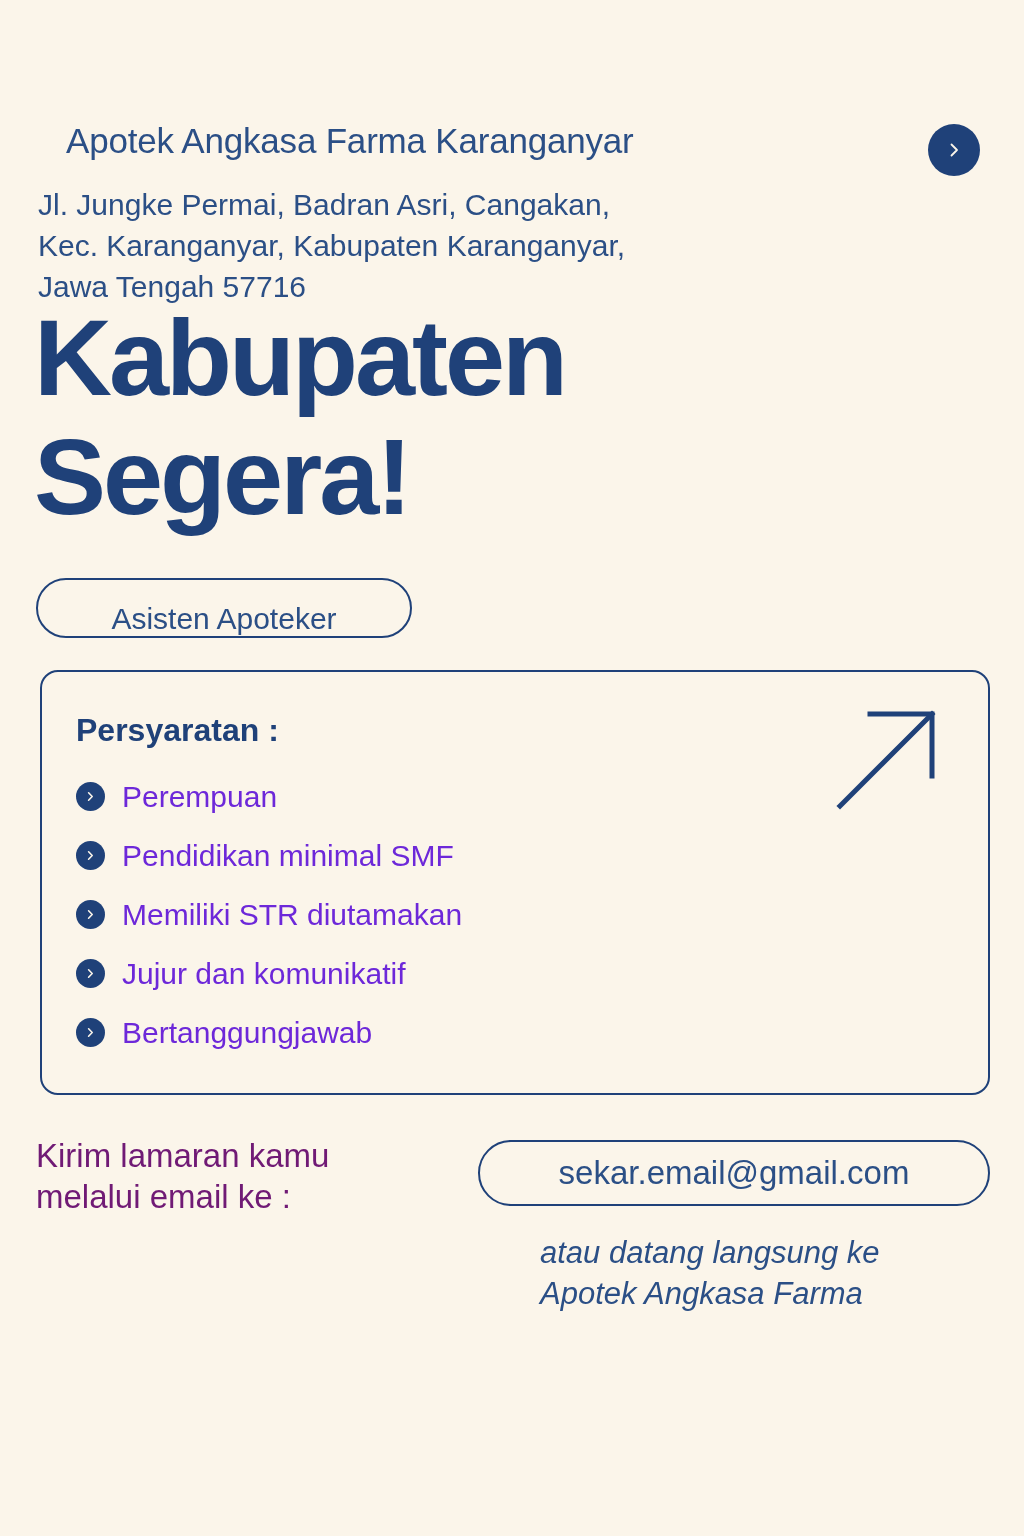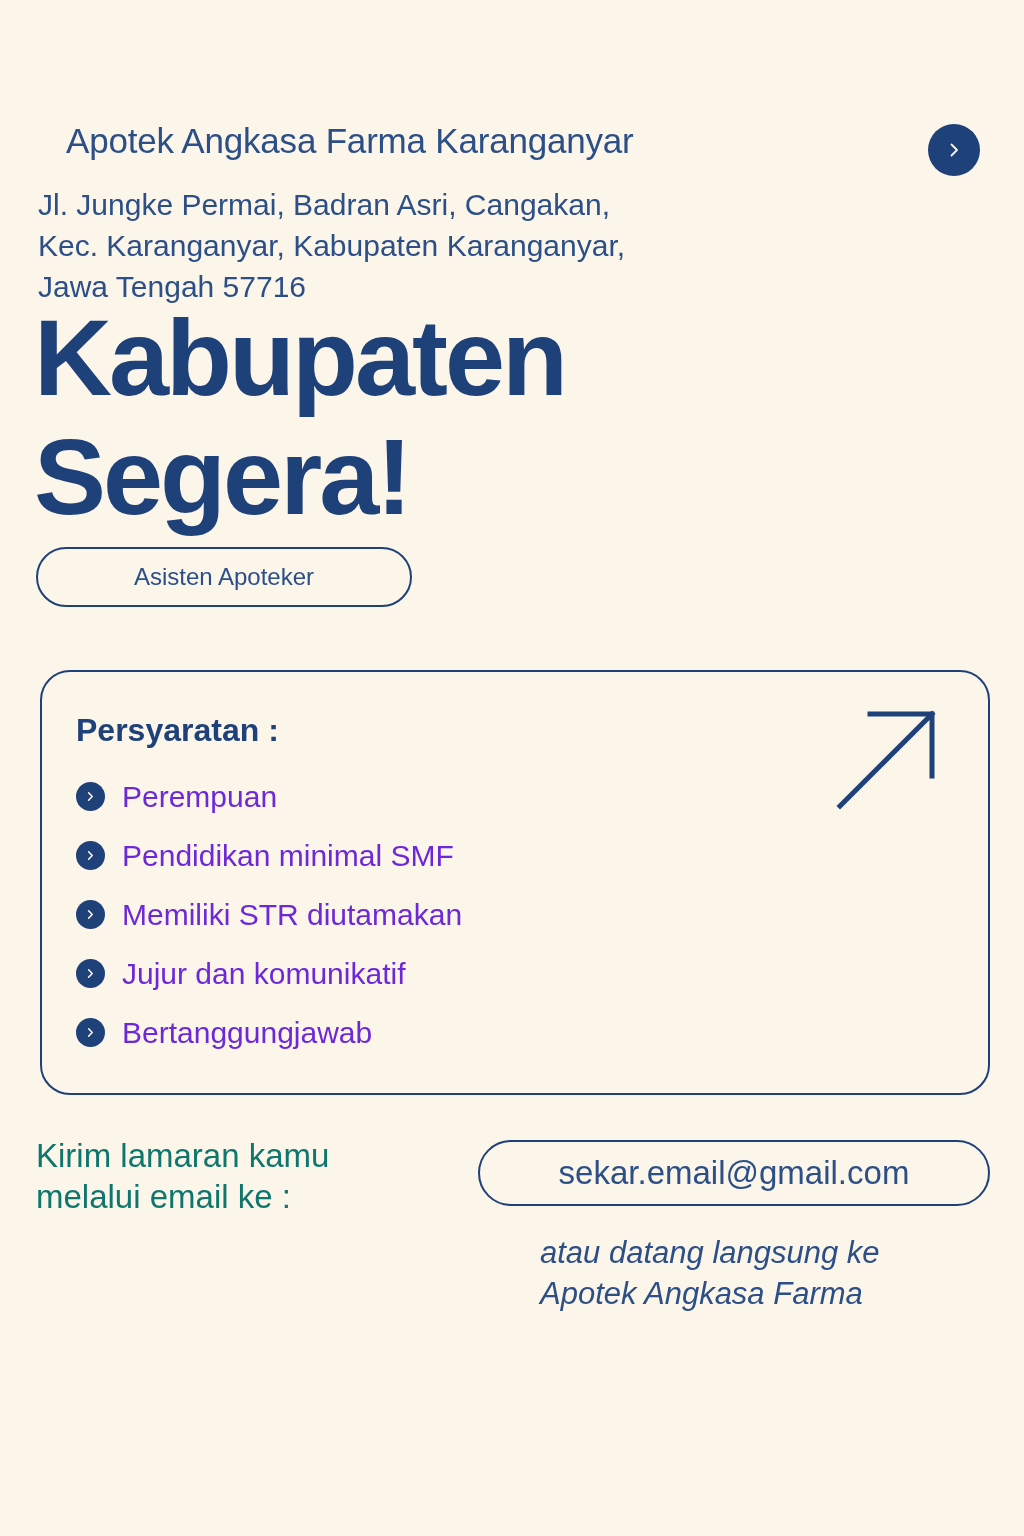--- a/index.html
+++ b/index.html
@@ -70,42 +70,42 @@
     font-weight: 700;
     letter-spacing: -3px;
     color: #1f4179;
   }
   .headline .l2 { display: block; margin-top: 13px; }
 
   
   .role-pill {
     position: absolute;
     left: 36px;
-    top: 547px;
+    top: 578px;
     width: 372px;
     height: 56px;
     border: 2.5px solid #1f4179;
     border-radius: 30px;
     display: flex;
-    align-items: center;
-    justify-content: center;
-    font-size: 24px;
+    align-items: flex-end;
+    justify-content: center;
+    font-size: 30px;
     color: #2b4f86;
     background: transparent;
   }
 
   
   .req-card {
     position: absolute;
     left: 40px;
     top: 670px;
     width: 950px;
     height: 425px;
     border: 2.5px solid #1f4179;
-    border-radius: 30px;
+    border-radius: 18px;
     box-sizing: border-box;
   }
   .req-title {
     position: absolute;
     left: 34px;
     top: 40px;
     font-size: 32px;
     font-weight: 700;
     color: #1f4179;
   }
@@ -147,21 +147,21 @@
     height: 110px;
   }
 
   
   .send-label {
     position: absolute;
     left: 36px;
     top: 1135px;
     font-size: 33px;
     line-height: 41px;
-    color: #0f766e;
+    color: #701a75;
     width: 400px;
   }
   .email-pill {
     position: absolute;
     left: 478px;
     top: 1140px;
     width: 512px;
     height: 66px;
     border: 2.5px solid #1f4179;
     border-radius: 34px;

